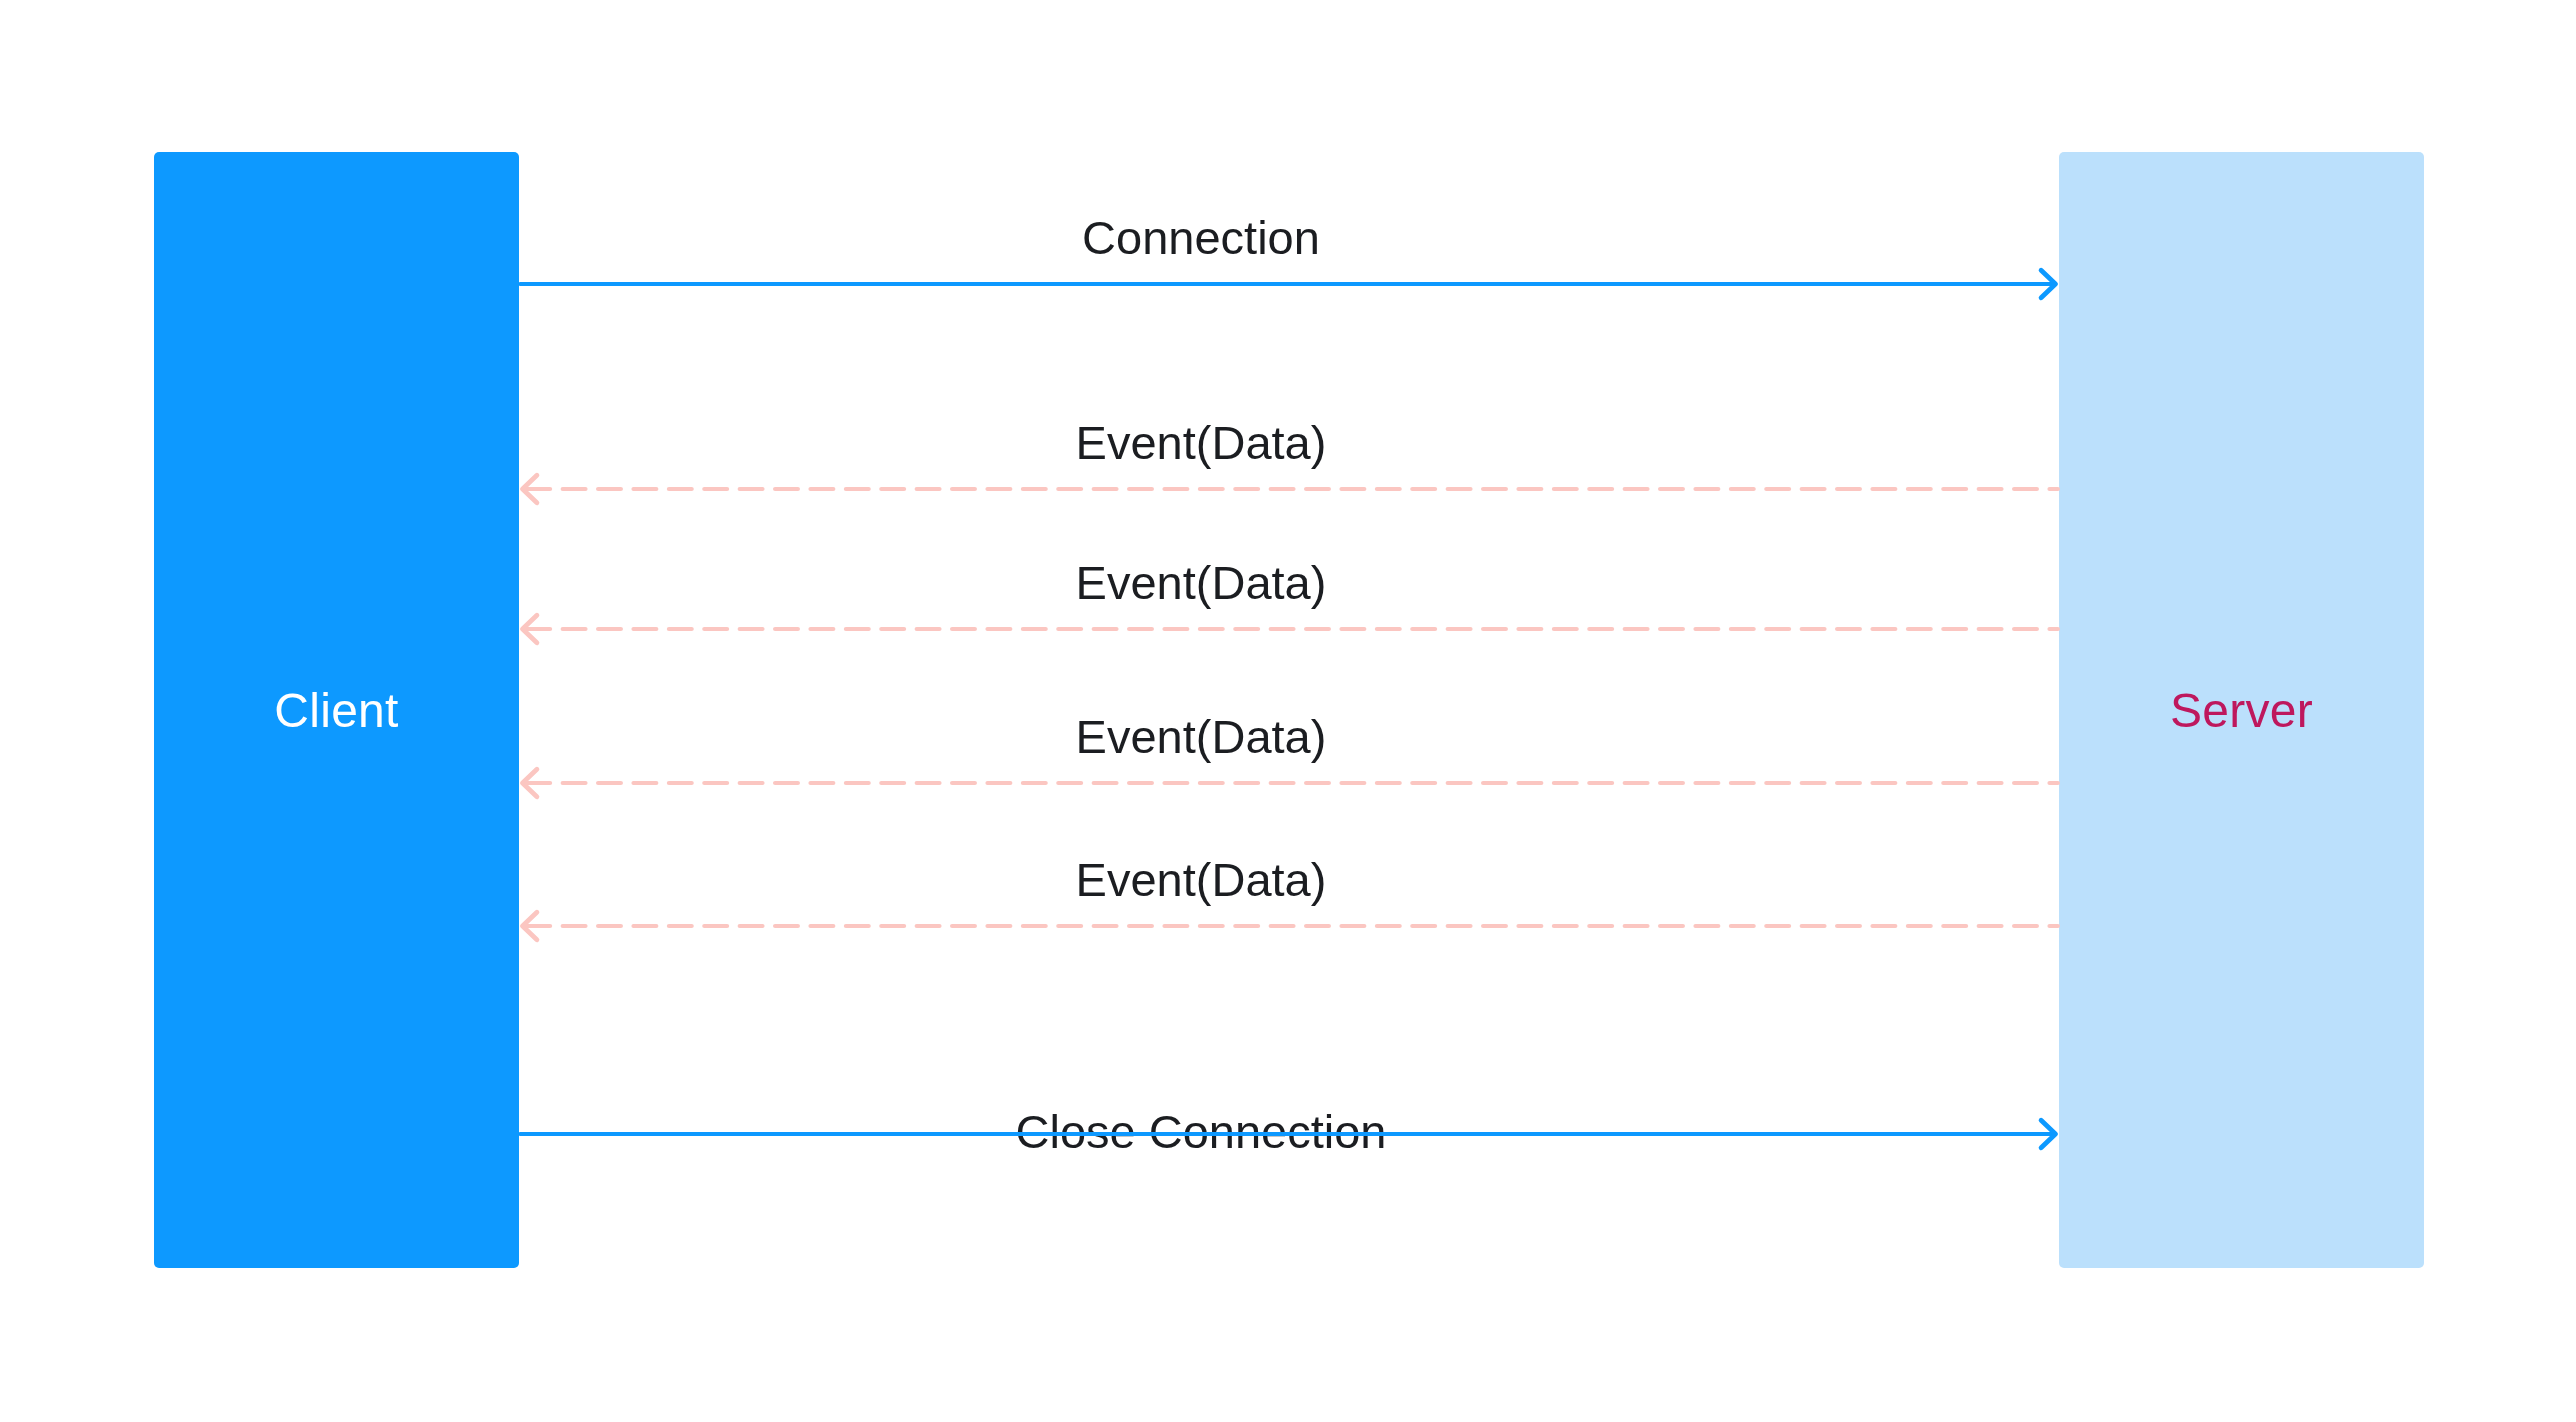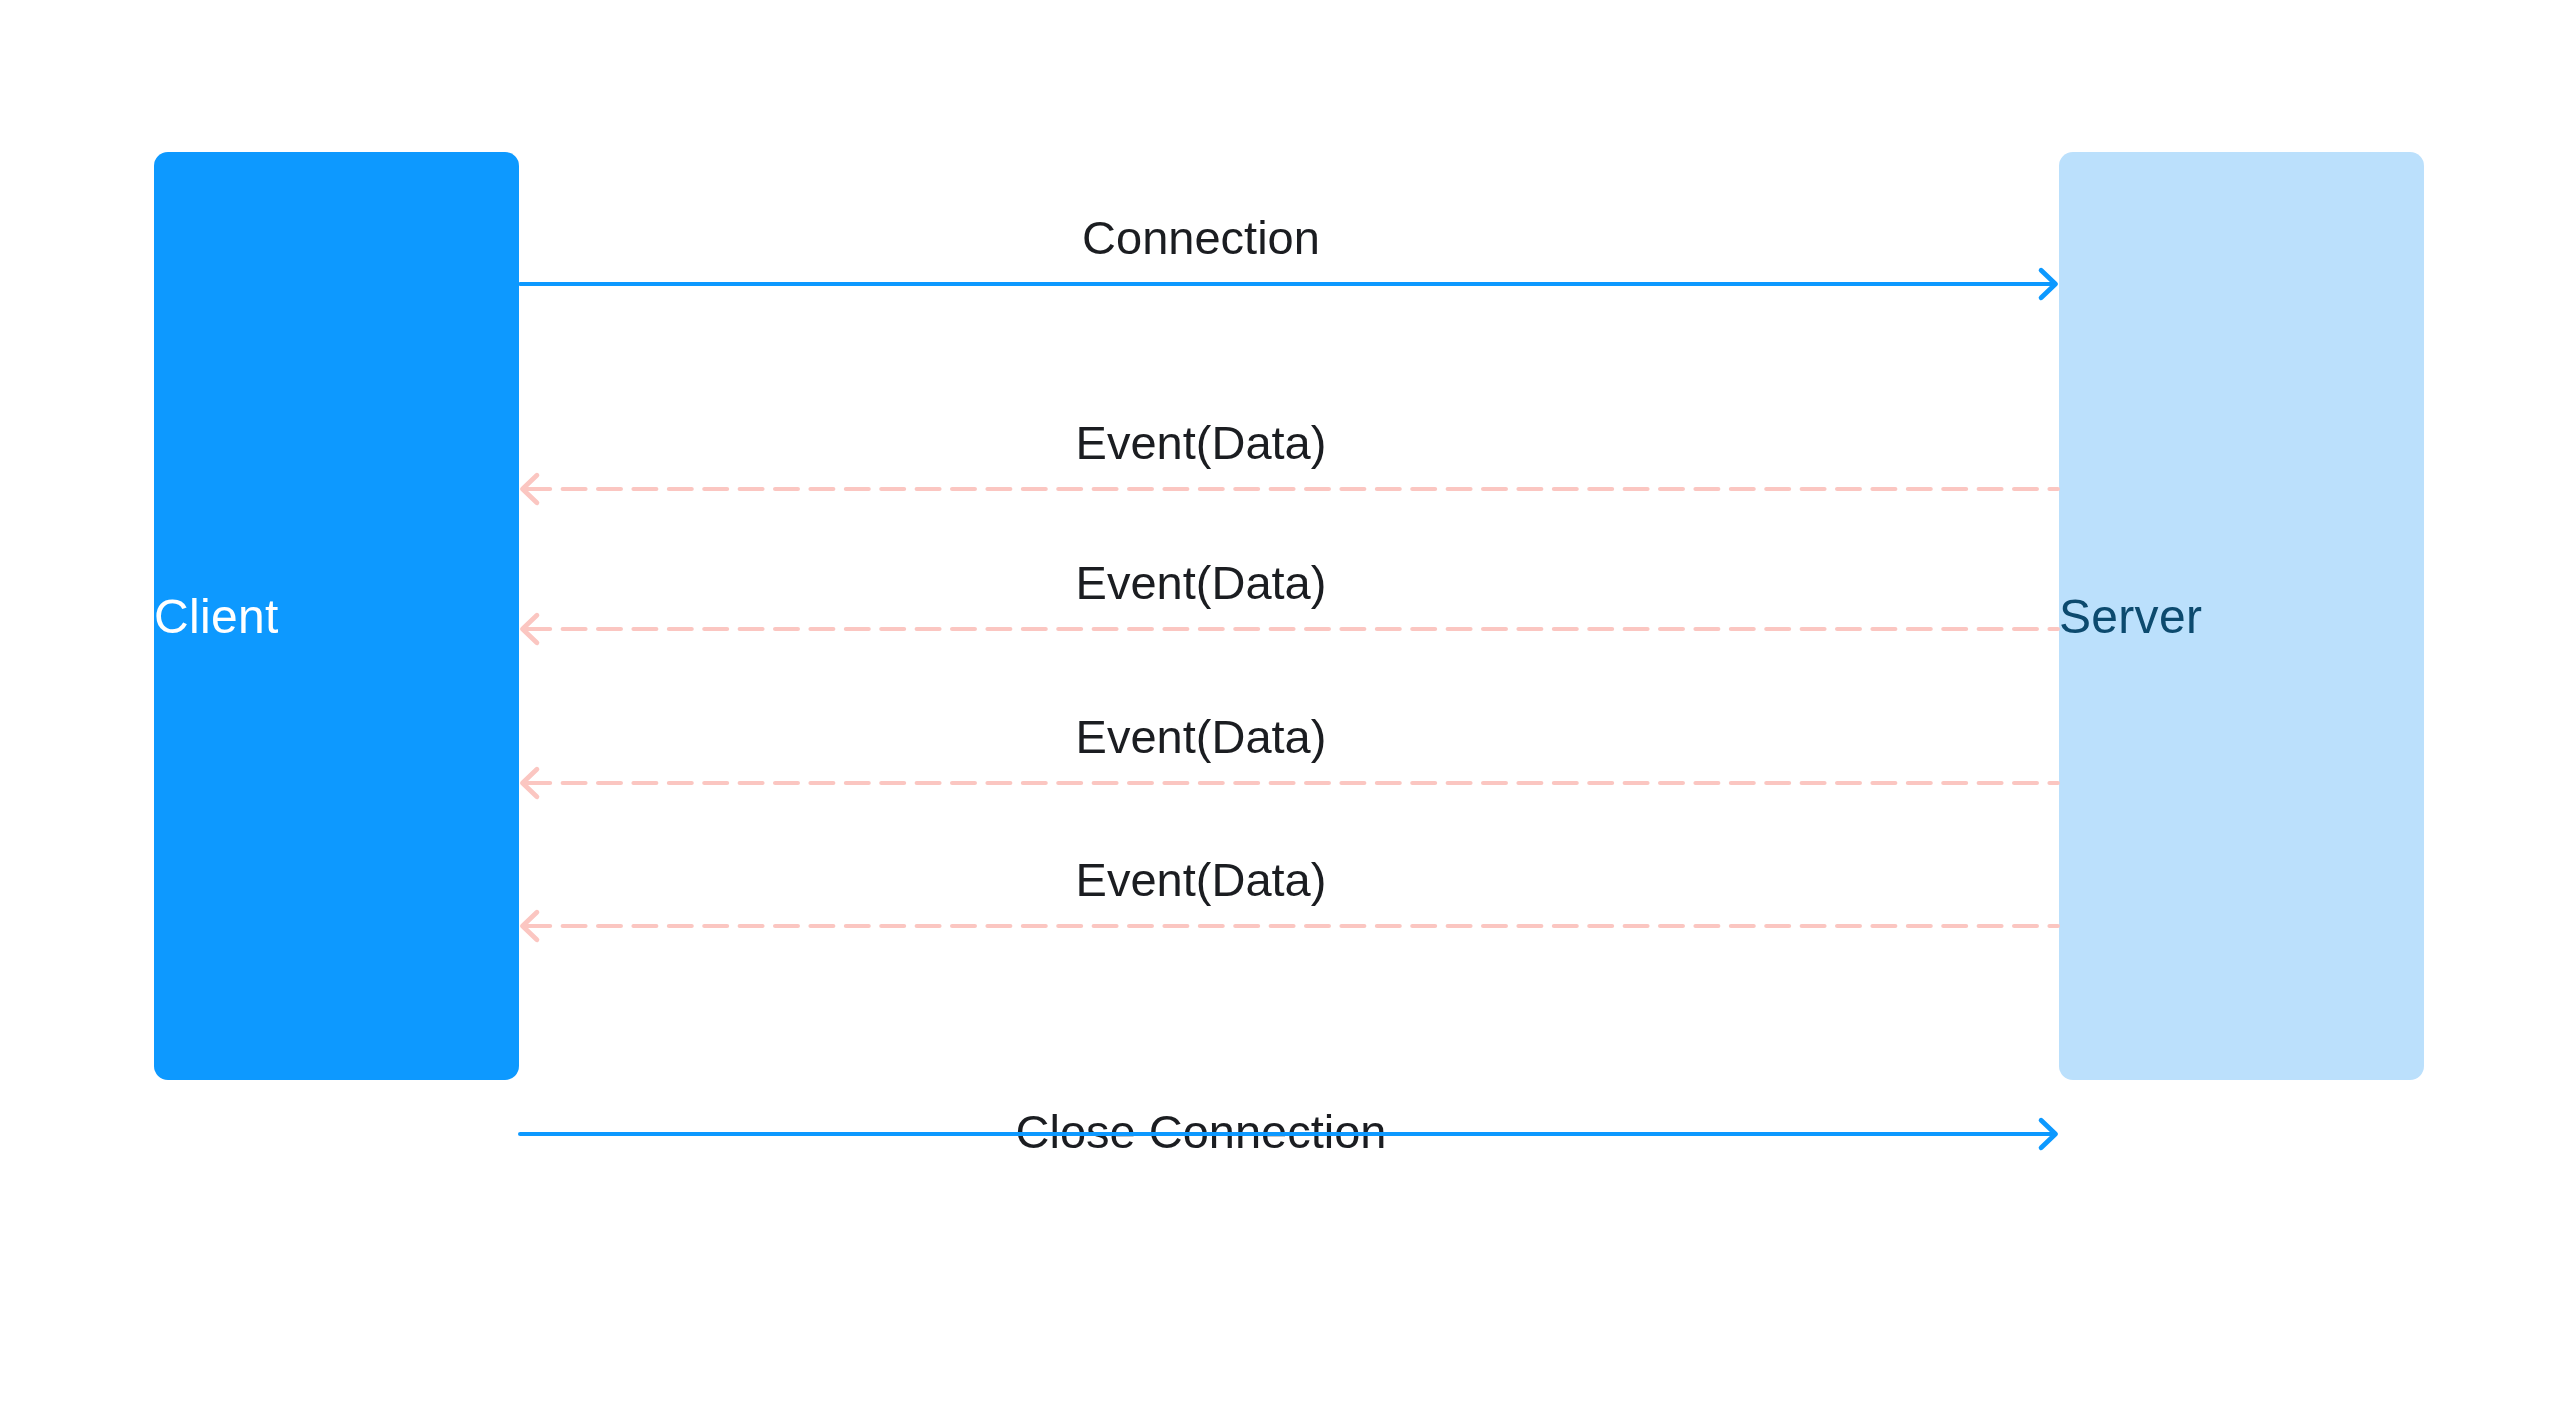--- a/index.html
+++ b/index.html
@@ -7,43 +7,43 @@
     position: relative;
     width: 2576px;
     height: 1423px;
     background: #ffffff;
     overflow: hidden;
     font-family: "Liberation Sans", "DejaVu Sans", sans-serif;
   }
   .node {
     position: absolute;
     top: 152px;
-    height: 928px;
-    border-radius: 14px;
+    height: 1116px;
+    border-radius: 5px;
     display: flex;
     align-items: center;
-    justify-content: flex-start;
+    justify-content: center;
   }
   .node-client {
     left: 154px;
     width: 365px;
     background: #0D99FF;
   }
   .node-server {
     left: 2059px;
     width: 365px;
     background: #BBE0FC;
   }
   .node-label {
     font-size: 48px;
     font-weight: 400;
     letter-spacing: 0.3px;
   }
   .node-client .node-label { color: #ffffff; }
-  .node-server .node-label { color: #0c4a6e; }
+  .node-server .node-label { color: #be185d; }
 
   .msg-label {
     position: absolute;
     left: 519px;
     width: 1364px;
     height: 64px;
     line-height: 64px;
     text-align: center;
     font-size: 47px;
     font-weight: 400;

